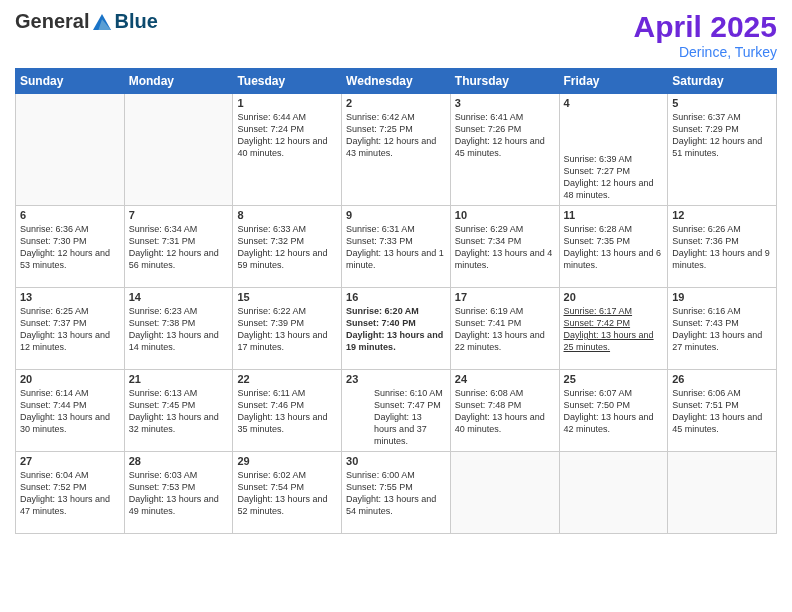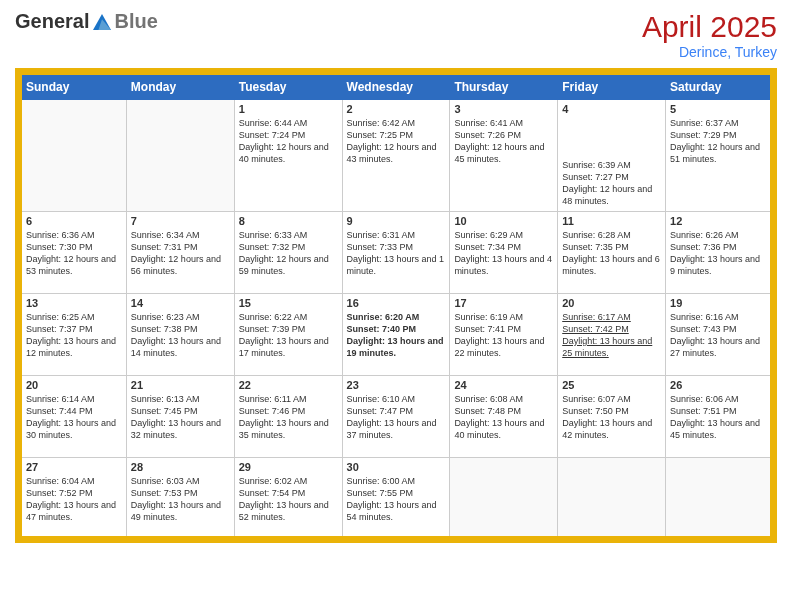--- a/index.html
+++ b/index.html
@@ -33,31 +33,31 @@
       font-size: 20px;
       font-weight: bold;
       color: #333;
     }
     .logo-general { color: #333; font-weight: bold; }
     .title-block {
       text-align: right;
     }
     .month-title {
       font-size: 30px;
-      font-weight: normal;
-      color: #b91c1c;
+      font-weight: bold;
+      color: #6d28d9;
     }
     .subtitle {
       font-size: 14px;
       color: #3b82f6;
     }
     .calendar {
       width: 100%;
       border-collapse: collapse;
-      border: 7px solid #eab308;
+      border: 1px solid #eab308;
     }
     .calendar th {
       background: #2d6cc0;
       color: #fff;
       font-size: 12px;
       font-weight: bold;
       padding: 5px 4px;
       text-align: left;
       border: 1px solid #2d6cc0;
     }
@@ -93,21 +93,21 @@
   <div class="header">
     <div class="logo">
       <div class="logo-text">
           <div style="display: flex; align-items: center;">
             <span class="logo-general" style="color: rgb(51, 51, 51); font-weight: bold; font-size: 20px;">General</span>
             <svg viewBox="0 0 24 20" width="22" height="18" style="margin-left: 2px;">
               <polygon points="12,1 22,19 2,19" fill="#1a73c7"></polygon>
               <polygon points="12,7 22,19 8,19" fill="#5a9fd4"></polygon>
             </svg>
           </div>
-          <div style="color: #737373; font-weight: bold; font-size: 20px; margin-left: 1px;">Blue</div>
+          <div style="color: #0c4a6e; font-weight: bold; font-size: 20px; margin-left: 1px;">Blue</div>
         </div>
     </div>
     <div class="title-block">
       <div class="month-title">April 2025</div>
       <div class="subtitle">Derince, Turkey</div>
     </div>
   </div>
 
   <table class="calendar">
     <thead>
@@ -259,21 +259,21 @@
 Daylight: 13 hours and 32 minutes.</div>
           </td>
           <td>
             <span class="day-number">22</span>
             <div class="day-info" style="white-space: pre-line;">Sunrise: 6:11 AM
 Sunset: 7:46 PM
 Daylight: 13 hours and 35 minutes.</div>
           </td>
           <td>
             <span class="day-number">23</span>
-            <div class="day-info" style="white-space: pre-line;">Sunrise: 6:10 AM
+            <div class="day-info" style="white-space: pre-line; margin-left: 28px;">Sunrise: 6:10 AM
 Sunset: 7:47 PM
 Daylight: 13 hours and 37 minutes.</div>
           </td>
           <td>
             <span class="day-number">24</span>
             <div class="day-info" style="white-space: pre-line;">Sunrise: 6:08 AM
 Sunset: 7:48 PM
 Daylight: 13 hours and 40 minutes.</div>
           </td>
           <td>

